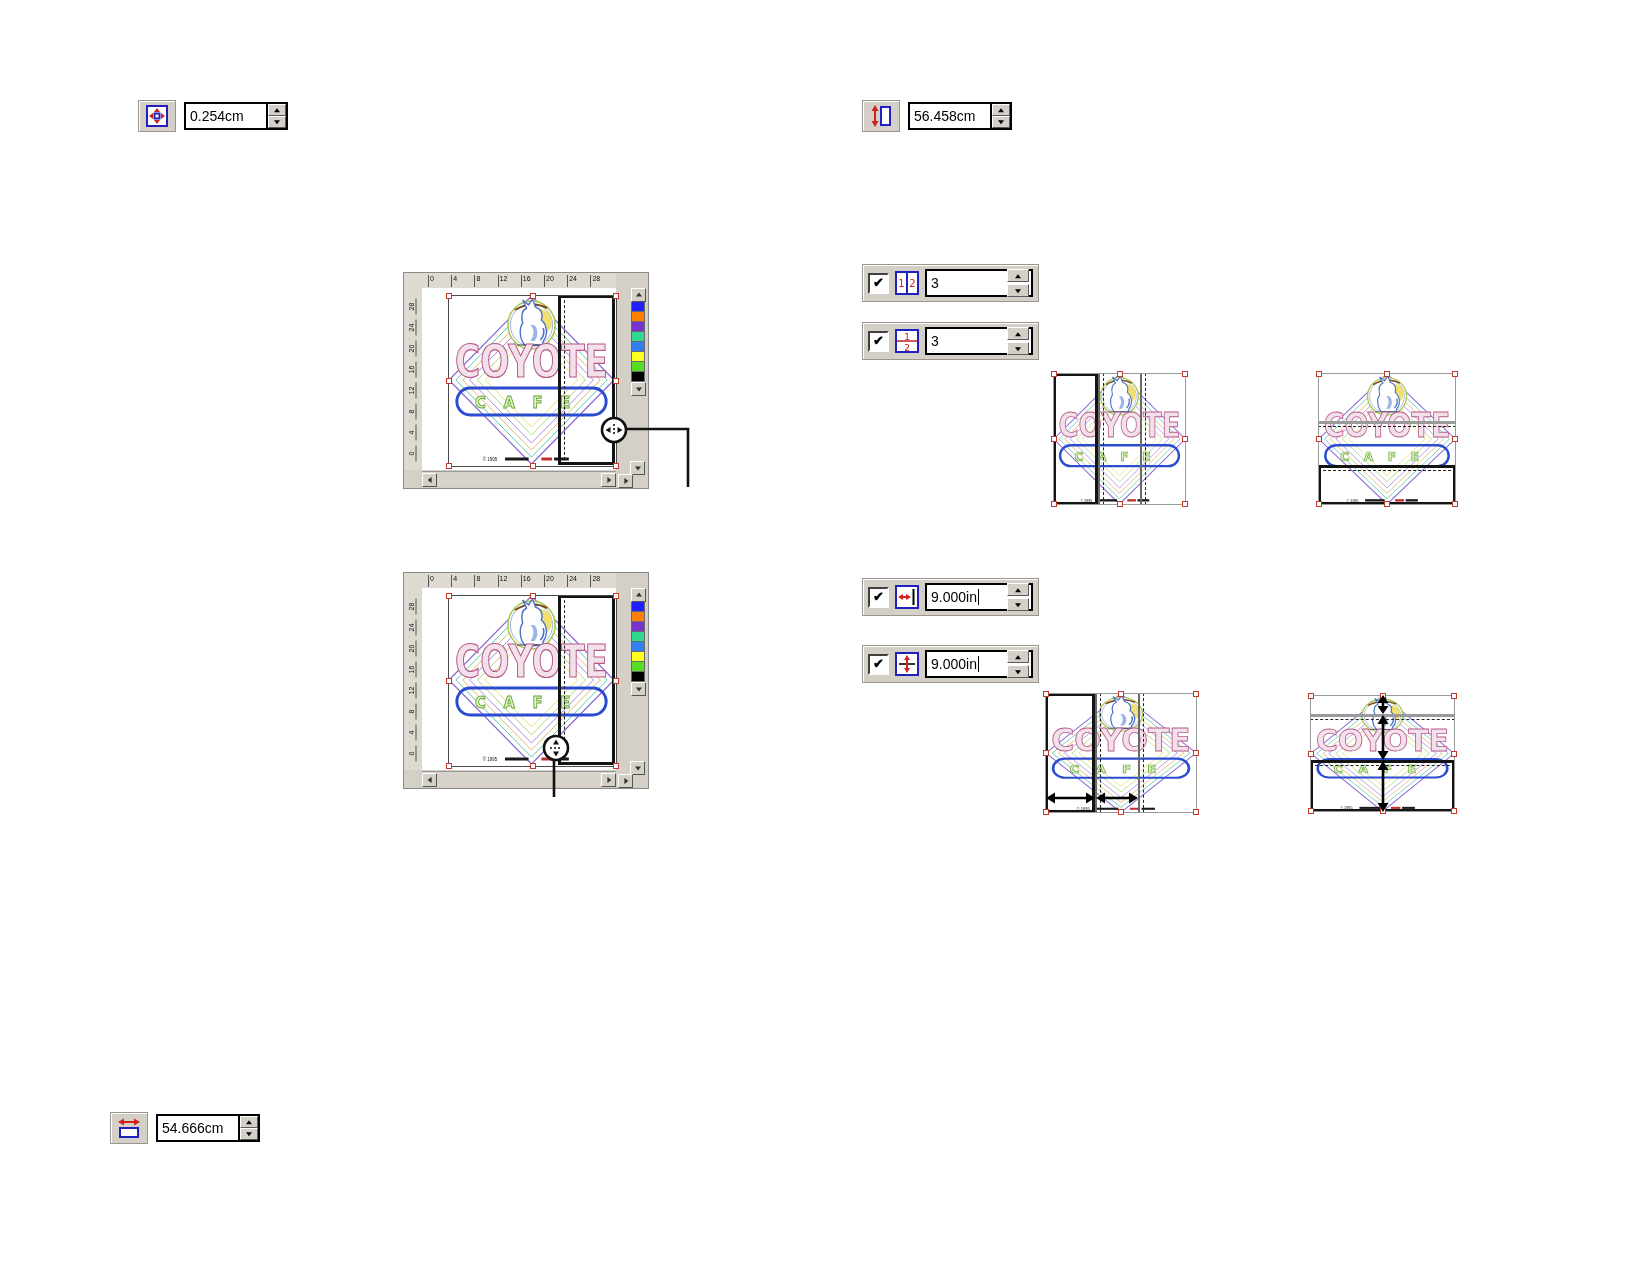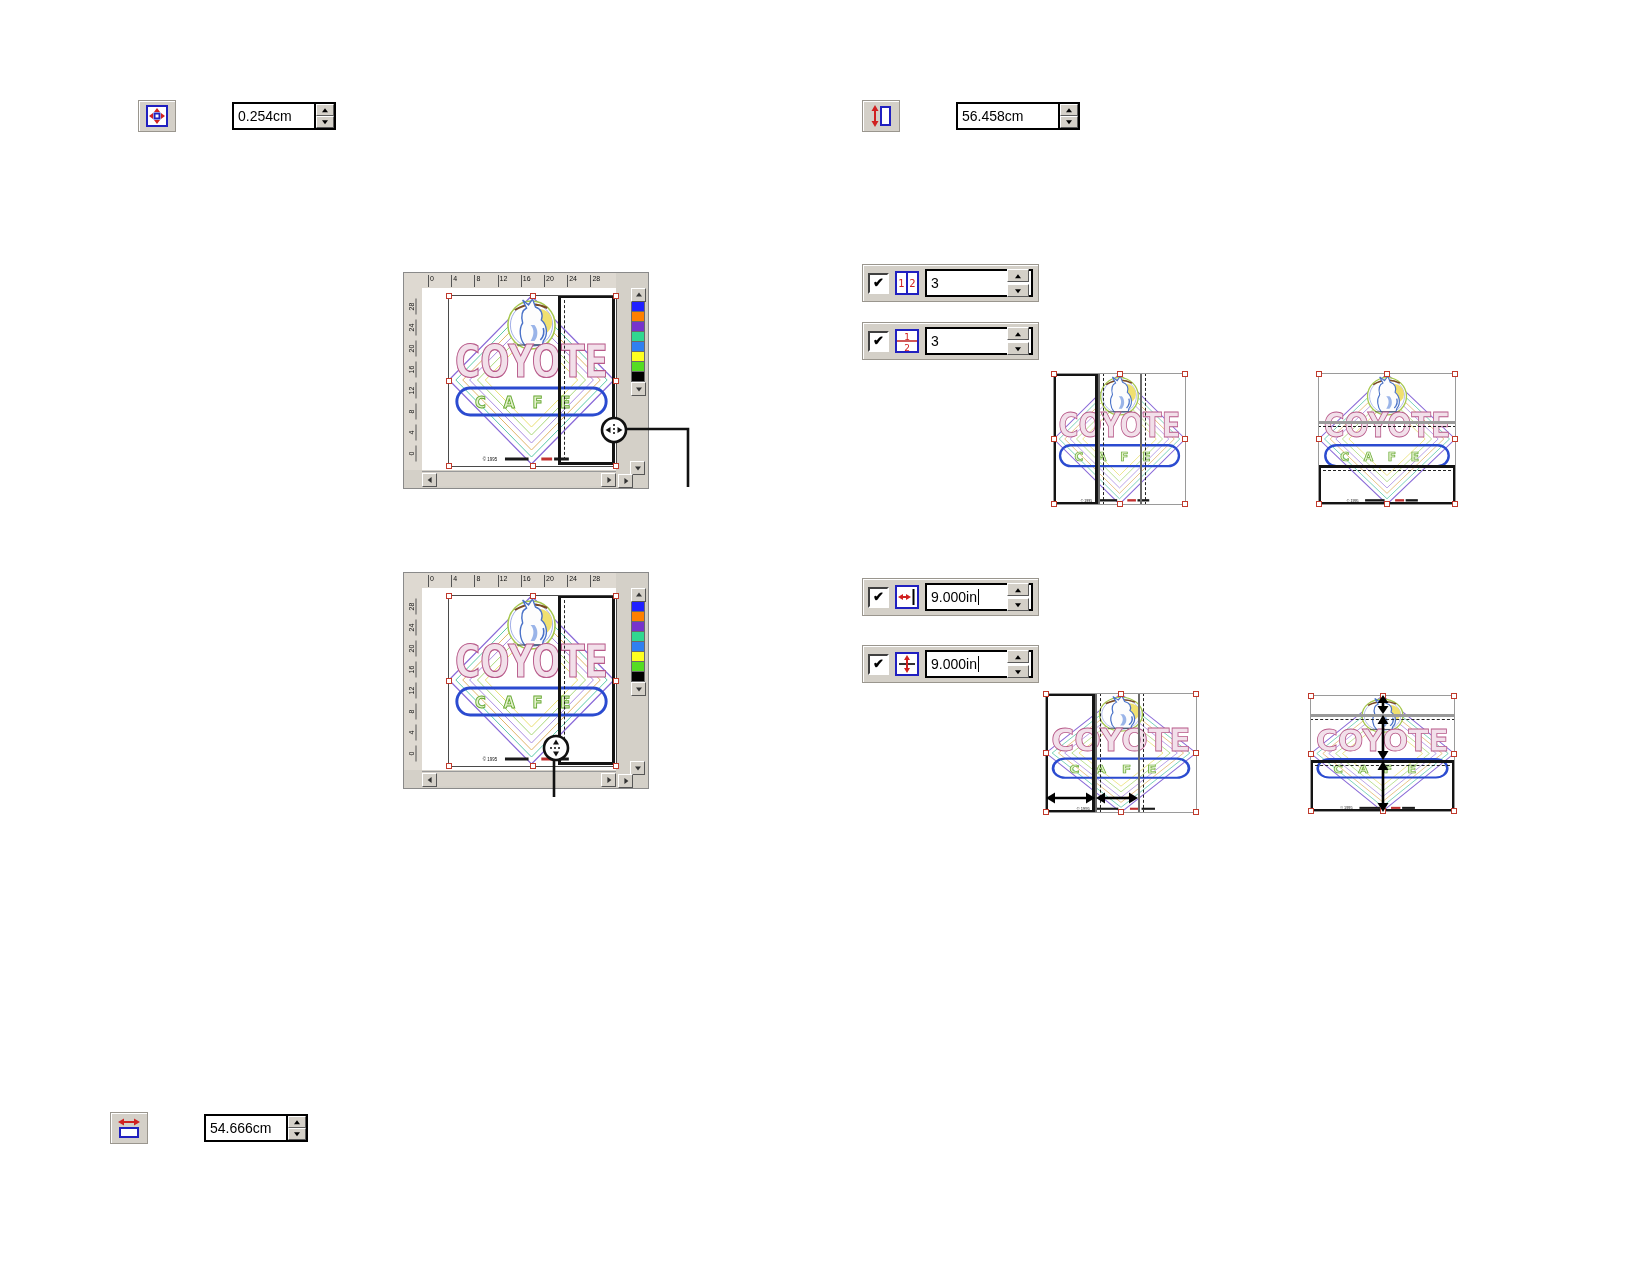--- a/index.html
+++ b/index.html
@@ -1,20 +1,20 @@
 <!DOCTYPE html>
 <html><head>
 <meta charset="utf-8">
 <style>
   html,body{margin:0;padding:0;}
   body{width:1650px;height:1275px;position:relative;background:#fff;
        font-family:"Liberation Sans",sans-serif;overflow:hidden;}
 
   
-  .ctl{position:absolute;display:flex;align-items:center;gap:48px;}
+  .ctl{position:absolute;display:flex;align-items:center;}
   .icon-panel{width:36px;height:30px;background:#d4d0c8;border:1px solid #9a968e;
               box-shadow:inset 1px 1px 0 #fff;display:flex;align-items:center;justify-content:center;margin-right:8px;}
   .field{position:relative;height:28px;background:#fff;border:2px solid #000;
          display:flex;align-items:center;box-sizing:border-box;}
   .field .val{padding-left:4px;font-size:14px;color:#000;white-space:pre;}
   .caret{width:1px;height:16px;background:#000;margin-left:1px;}
   .spin2{margin-left:auto;align-self:stretch;width:18px;border-left:2px solid #000;
          display:flex;flex-direction:column;}
   .spin2 i{flex:1;background:#d4d0c8;border:1px solid;border-color:#fff #5a5a5a #5a5a5a #fff;position:relative;}
   .spin2 i.up::after,.spin3 i.up::after{content:"";position:absolute;left:50%;top:50%;
@@ -120,21 +120,21 @@
 
 <div class="ctl" style="left:862px;top:100px">
   <span class="icon-panel">
     <svg width="24" height="24" viewBox="0 0 24 24">
       <line x1="6" y1="5" x2="6" y2="19" stroke="#d02020" stroke-width="2"></line>
       <polygon points="6,1 2.5,7 9.5,7" fill="#d02020"></polygon>
       <polygon points="6,23 2.5,17 9.5,17" fill="#d02020"></polygon>
       <rect x="12" y="3" width="9" height="18" fill="#fff" stroke="#2020c0" stroke-width="2"></rect>
     </svg>
   </span>
-  <span class="field" style="width:124px">
+  <span class="field" style="width:104px">
     <span class="val">56.458cm</span>
     <span class="spin2">
         <i class="up"></i>
         <i class="dn"></i>
       </span>
   </span>
 </div>
 
 <div class="ctl" style="left:862px;top:264px">
   <span class="chkpanel">

